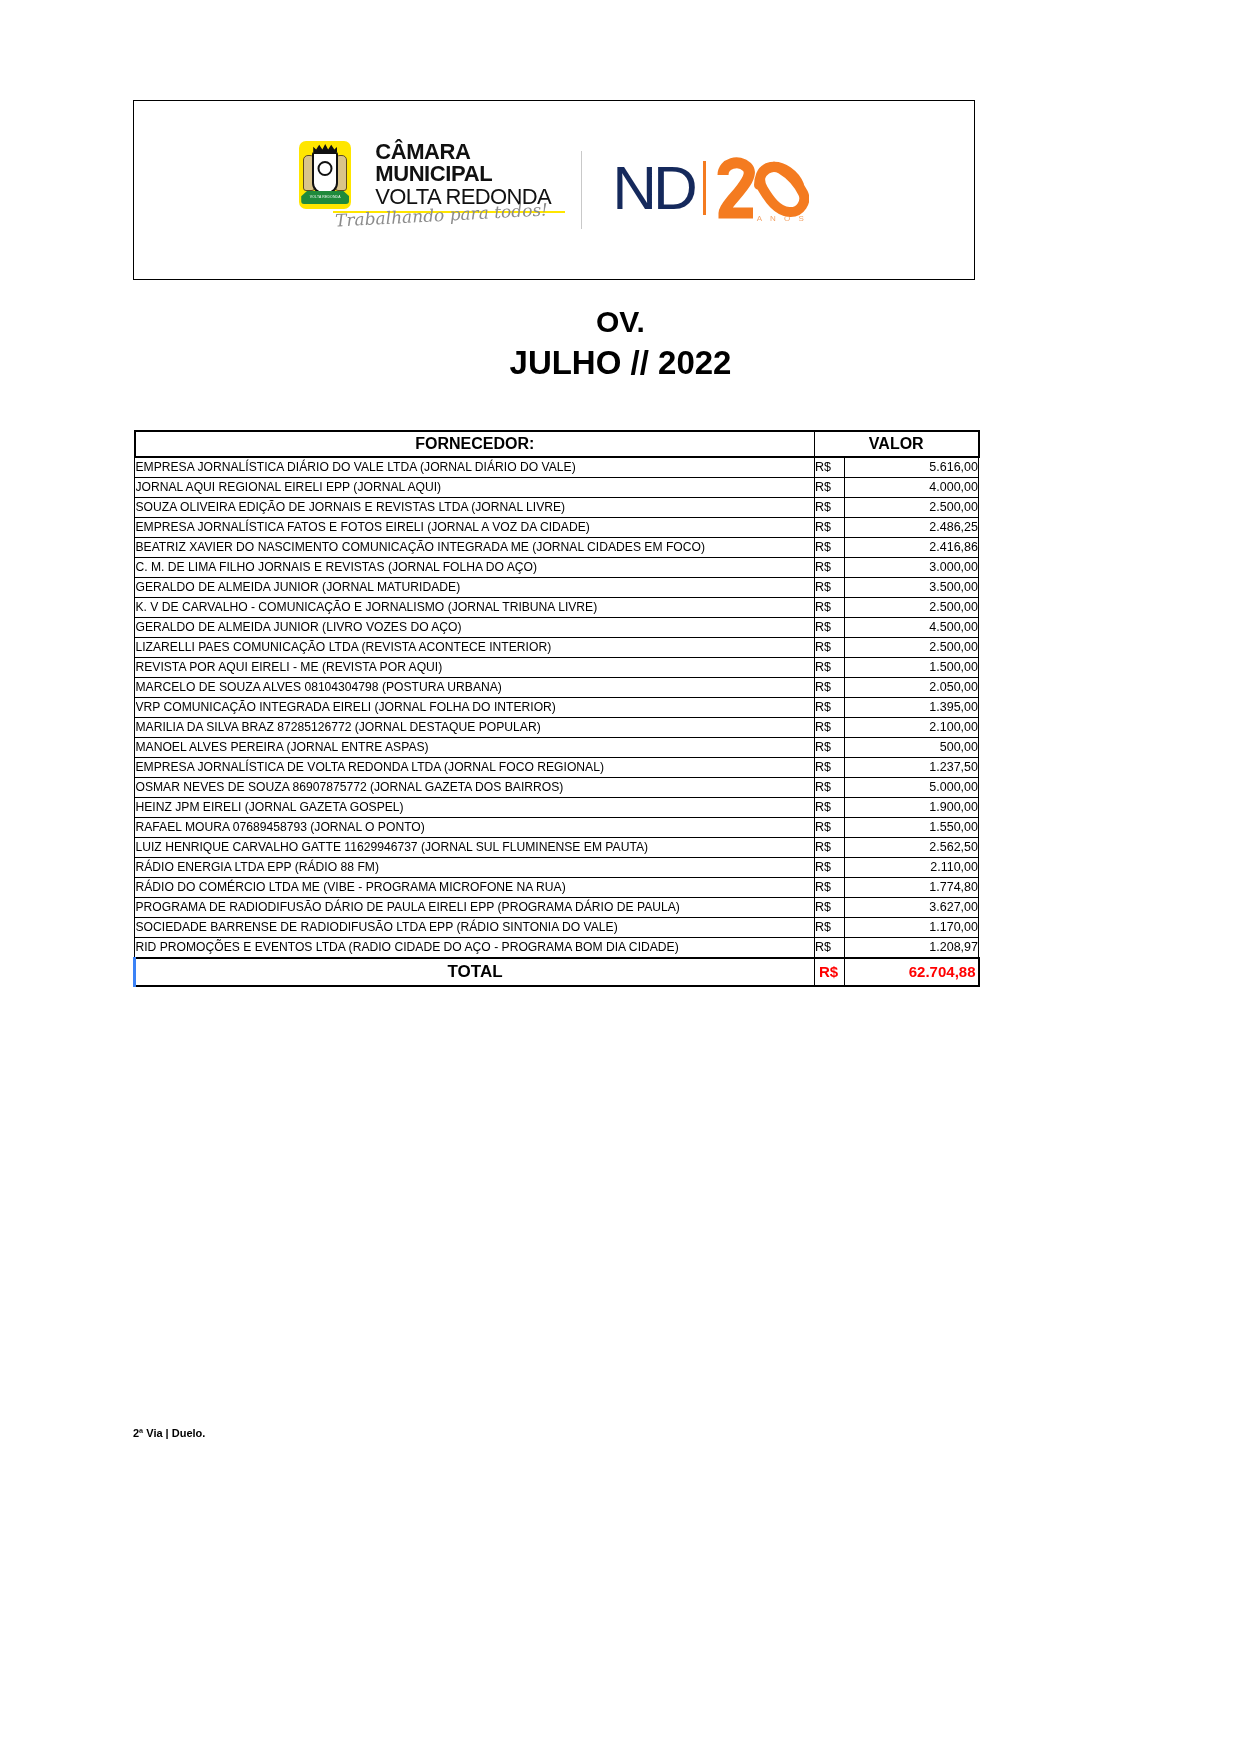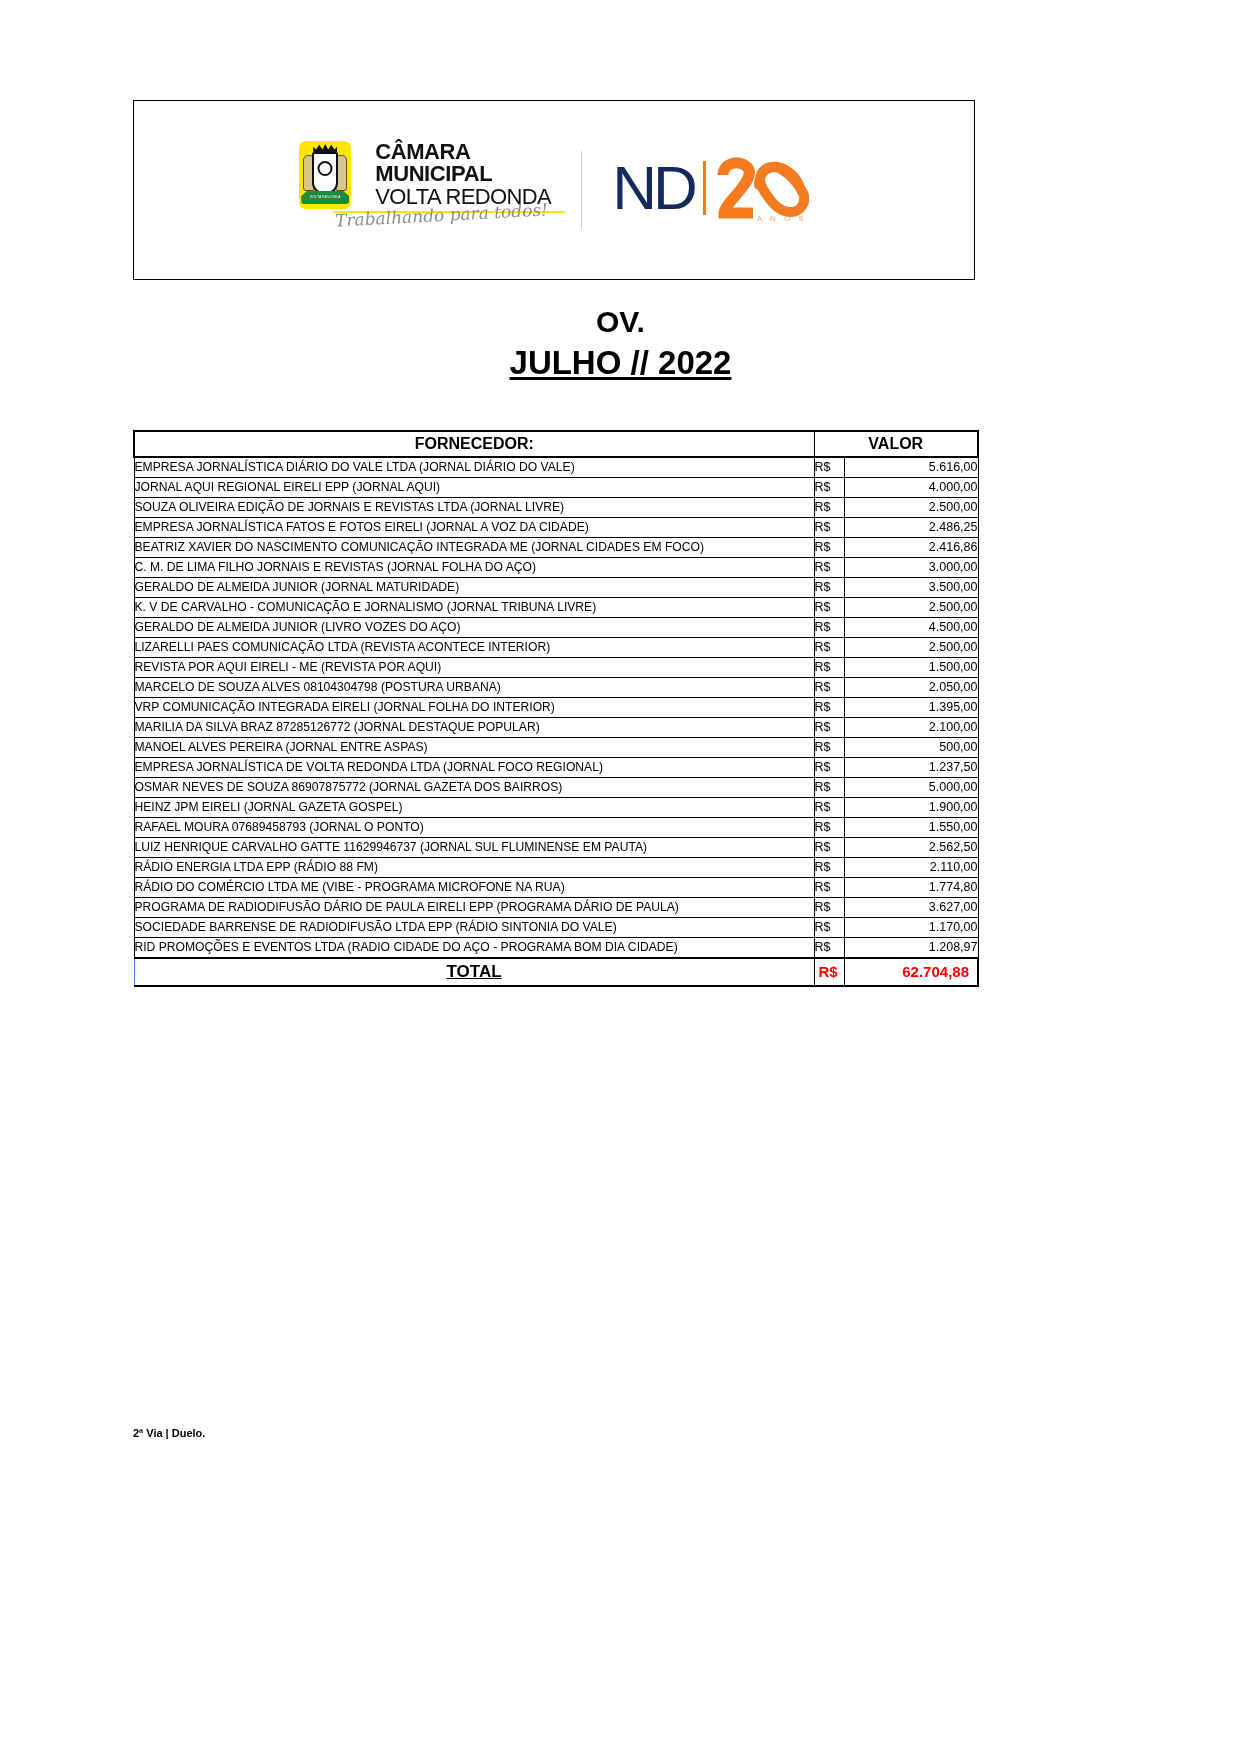--- a/index.html
+++ b/index.html
@@ -222,21 +222,20 @@
     position: absolute;
     left: 0;
     top: 344px;
     width: 1241px;
     text-align: center;
     font-family: "Liberation Sans", sans-serif;
     font-weight: bold;
     font-size: 33px;
   }
   .doc-subtitle span {
-    text-decoration: underline;
     text-underline-offset: 3px;
   }
 
   
   .sheet {
     position: absolute;
     left: 133px;
     top: 430px;
     width: 844px;
   }
@@ -295,33 +294,32 @@
   tr.total-row td {
     border-top: 2px solid #000;
     border-bottom: 2px solid #000;
     height: 26px;
     line-height: 26px;
     font-weight: bold;
     font-size: 17px;
   }
   tr.total-row td.total-label {
     text-align: center;
-    border-left: 1px solid #3b82f6;
-    text-decoration: underline;
+    border-left: 3px solid #3b82f6;
   }
   tr.total-row td.total-cur {
     color: #FF0000;
     text-align: left;
     padding-left: 4px;
     font-size: 15px;
   }
   tr.total-row td.total-val {
     color: #FF0000;
     text-align: right;
-    padding-right: 8px;
+    padding-right: 2px;
     border-right: 2px solid #000;
     font-size: 15px;
   }
 
   
   .footer-note {
     position: absolute;
     left: 133px;
     top: 1427px;
     font-family: "Liberation Sans", sans-serif;

